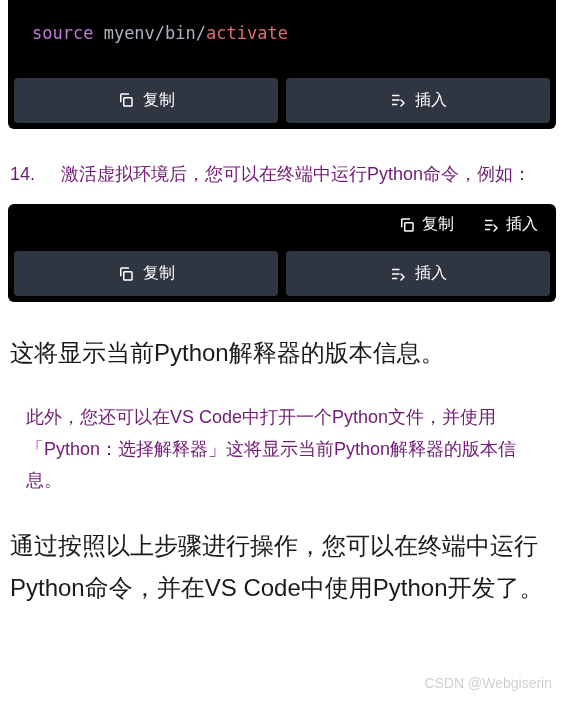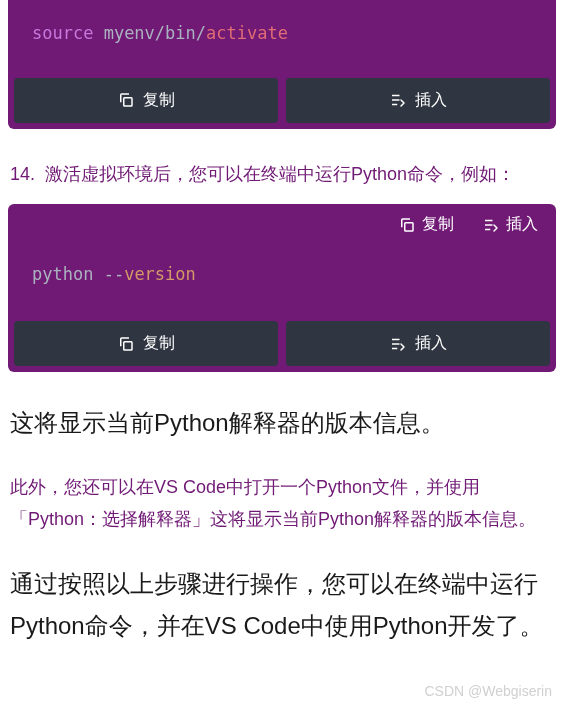--- a/index.html
+++ b/index.html
@@ -8,21 +8,21 @@
       box-sizing: border-box;
     }
     body {
       font-family: -apple-system, BlinkMacSystemFont, "Segoe UI", "PingFang SC", "Microsoft YaHei", sans-serif;
       background: #ffffff;
       width: 564px;
       color: #1a1a1a;
       padding-bottom: 20px;
     }
     .code-block {
-      background: #701a75;
+      background: #000000;
       border-radius: 6px;
       margin: 0 8px 16px 8px;
       overflow: hidden;
     }
     .code-header {
       display: flex;
       justify-content: flex-end;
       padding: 10px 18px;
       color: #ffffff;
       gap: 28px;
@@ -85,31 +85,32 @@
       color: #701a75;
     }
     .list-number {
       min-width: 34px;
       text-align: right;
       padding-right: 10px;
     }
     .list-text {
       flex: 1;
       padding-right: 12px;
+      margin-left: 16px;
     }
     .paragraph {
       font-size: 24px;
       line-height: 1.75;
       padding: 14px 10px;
       color: #1a1a1a;
     }
     .watermark {
       position: fixed;
       right: 12px;
-      bottom: 18px;
+      bottom: 26px;
       color: #d0d0d0;
       font-size: 14px;
       font-family: sans-serif;
     }
   </style>
 </head>
 <body>
 
 <div class="code-block" style="margin-top:0; border-top-left-radius:0; border-top-right-radius:0;">
   <div class="code-content first-block">
@@ -148,23 +149,20 @@
       <span>复制</span>
     </div>
     <div class="code-header-btn">
       <svg class="icon-svg" viewBox="0 0 24 24">
           <path d="M4 6h10M4 12h10M4 18h7"></path>
           <path d="M16 12l4 4-4 4" stroke-linecap="round" stroke-linejoin="round"></path>
         </svg>
       <span>插入</span>
     </div>
   </div>
-  <div class="code-content">
-    <span class="tx-python">python </span><span class="tx-dashes">--</span><span class="tx-version">version</span>
-  </div>
   <div class="code-footer">
     <div class="footer-btn">
       <svg class="icon-svg" viewBox="0 0 24 24">
           <rect x="9" y="9" width="11" height="11" rx="1"></rect>
           <path d="M5 15V5a1 1 0 0 1 1-1h10"></path>
         </svg>
       <span>复制</span>
     </div>
     <div class="footer-btn">
       <svg class="icon-svg" viewBox="0 0 24 24">

